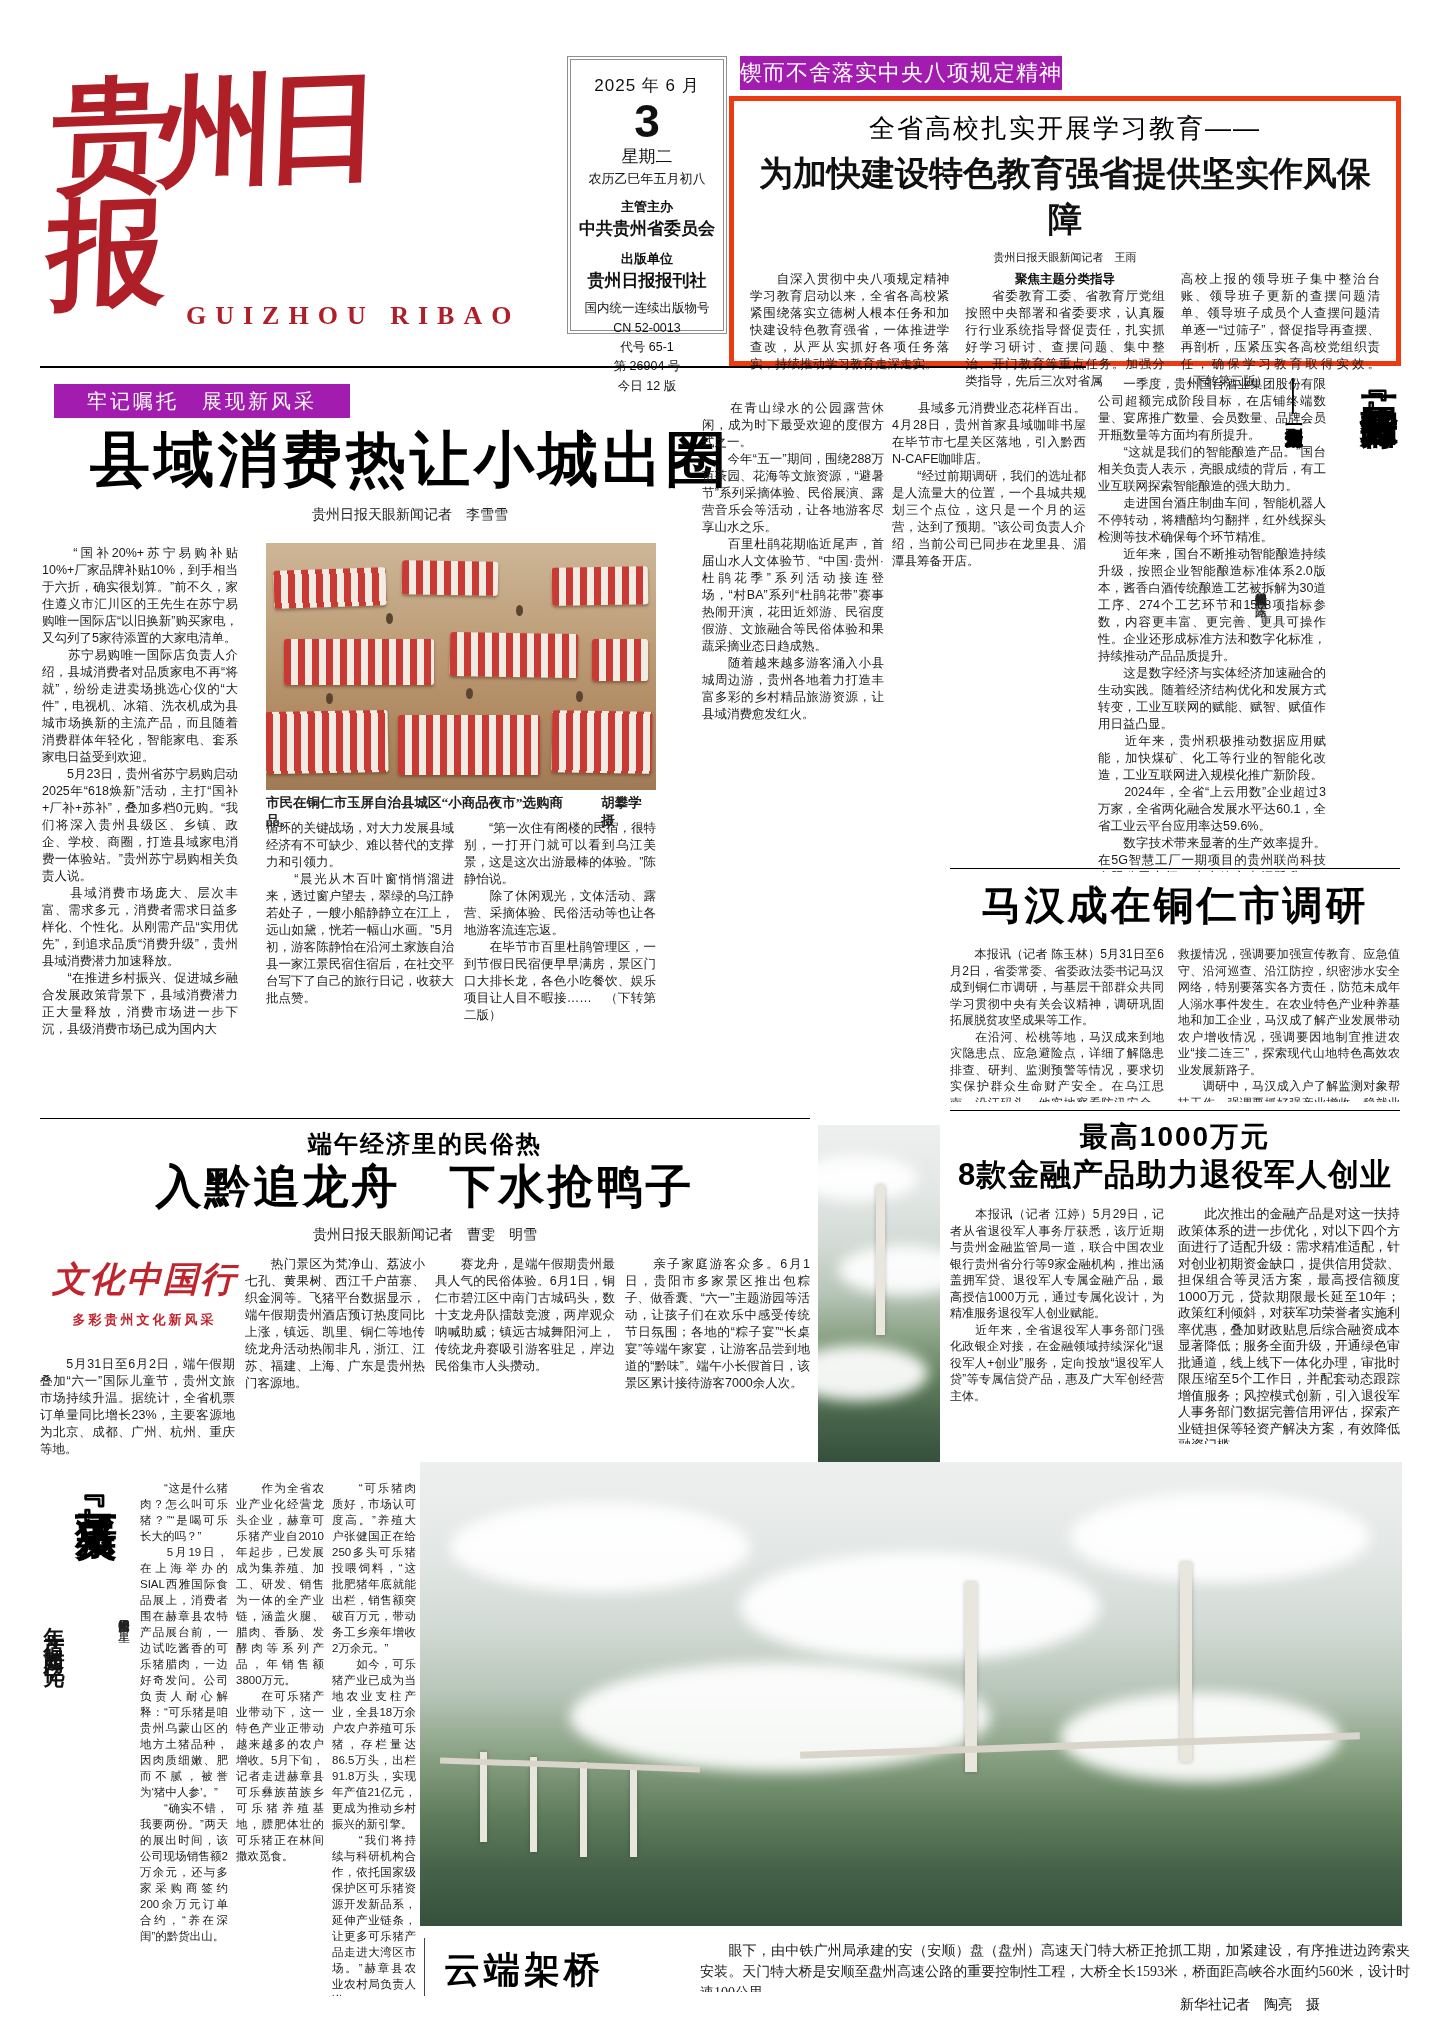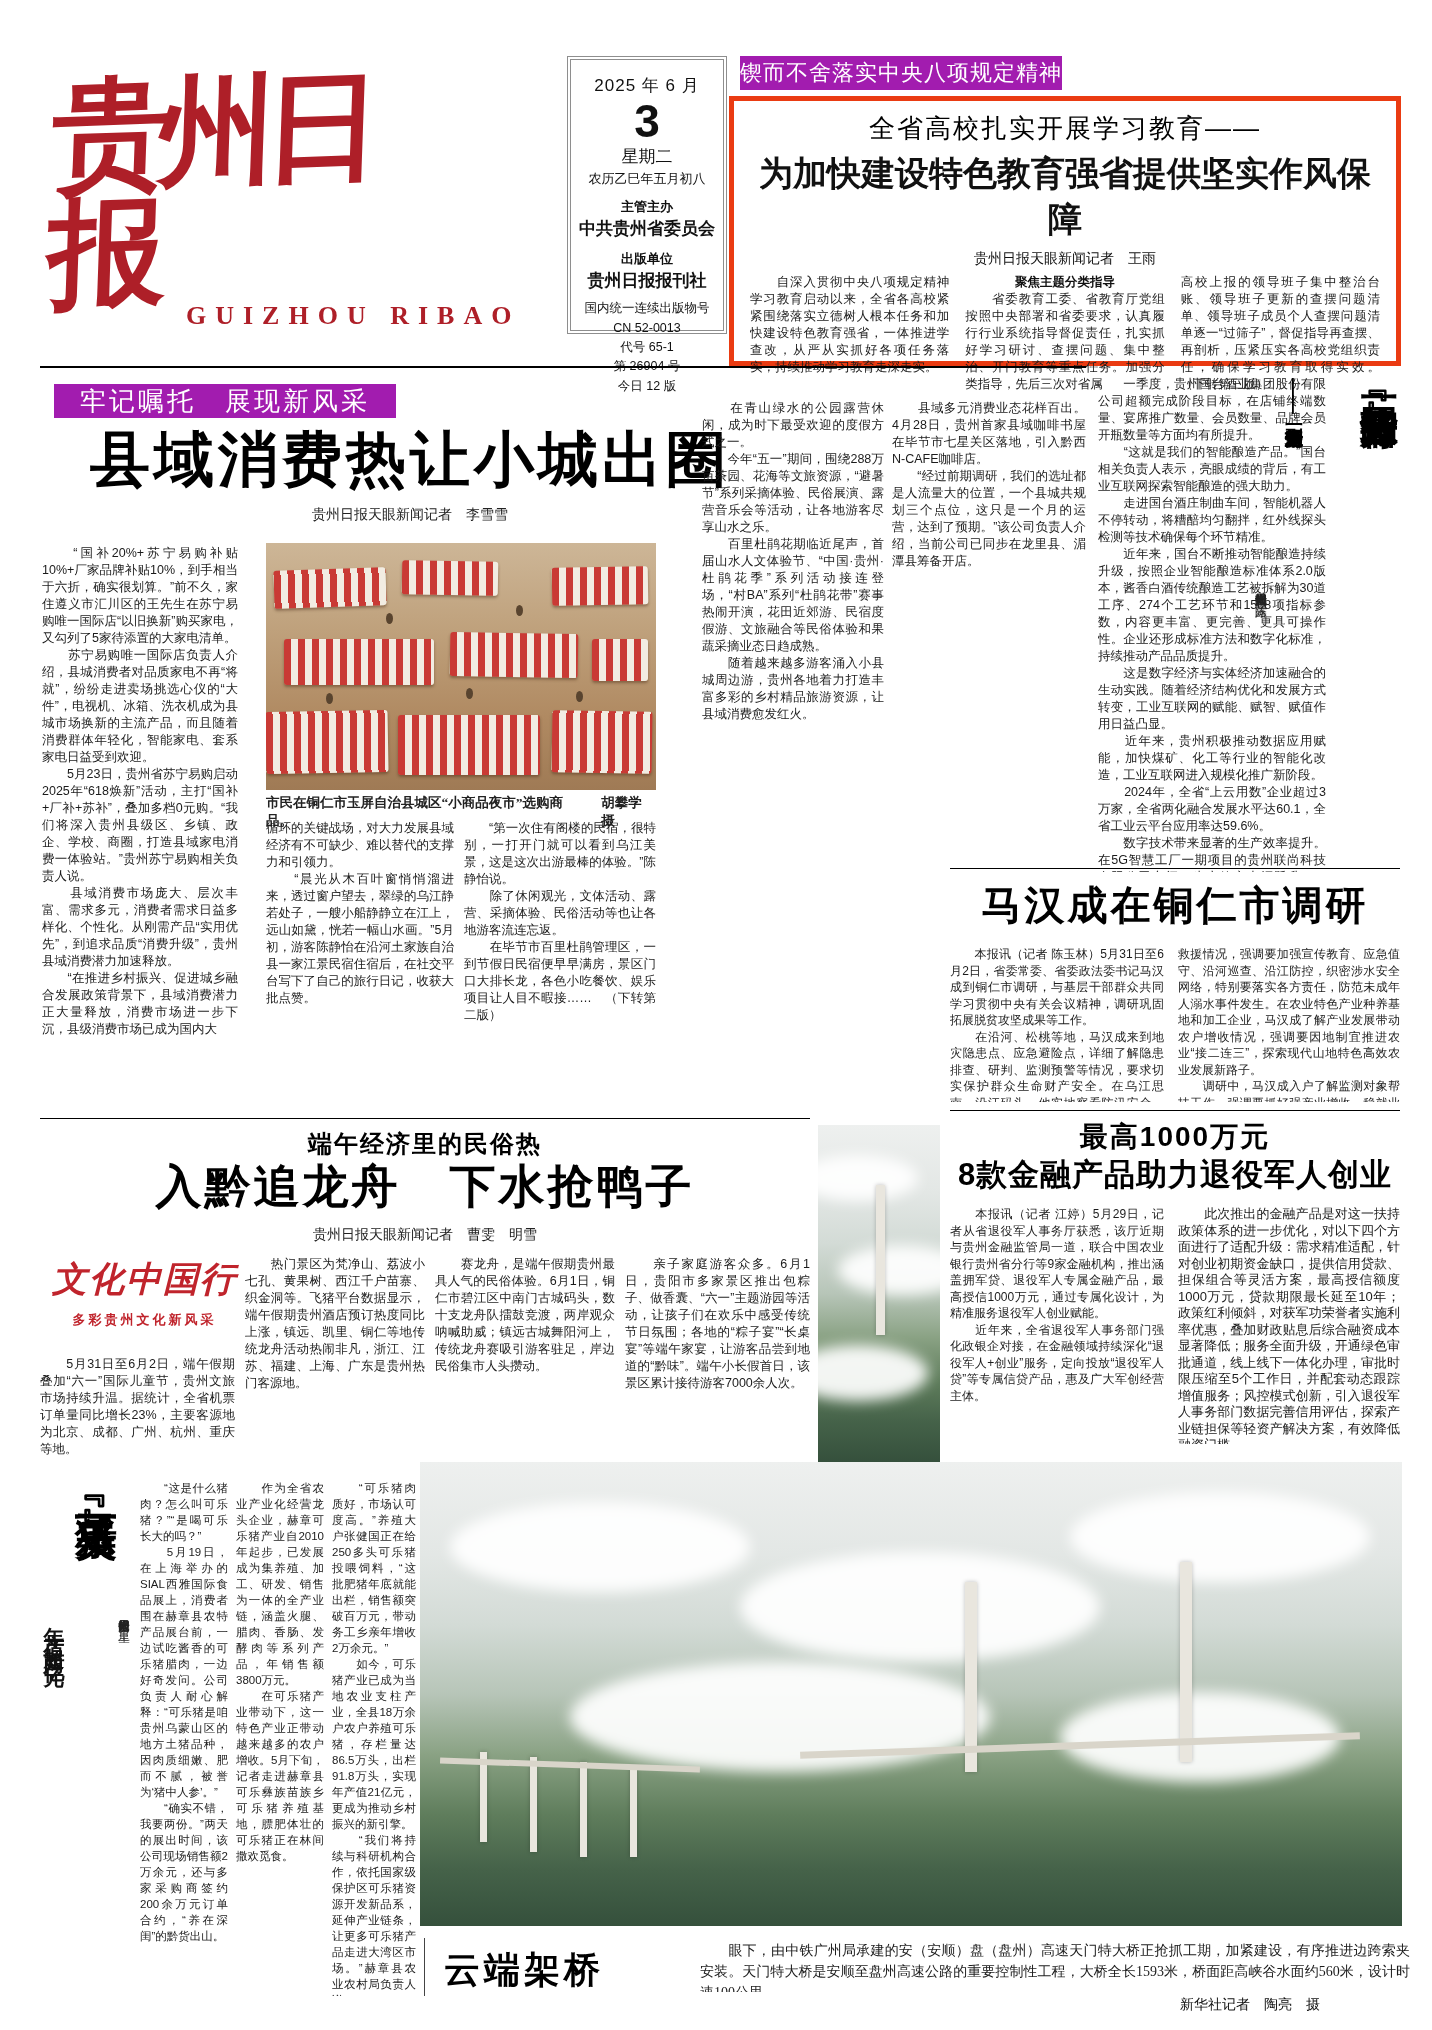--- a/index.html
+++ b/index.html
@@ -19,21 +19,21 @@
   .datebox .dy{font-size:17px;letter-spacing:1px}
   .datebox .dd{font-size:46px;font-weight:900;line-height:1.05}
   .datebox .dw{font-size:17px}
   .datebox .dl{font-size:13px;margin-top:2px}
   .datebox .lbl{font-size:13px;font-weight:bold;margin-top:10px}
   .datebox .org{font-size:17px;font-family:"Liberation Serif",serif;font-weight:bold;margin-top:1px}
   .datebox .sm{font-size:12.5px;margin-top:7px;line-height:1.55}
   .redbox{border:5px solid #ea3b12;background:#fff;padding:8px 16px 6px}
   .redbox .kick{text-align:center;font-size:26px;letter-spacing:2px;color:#000;margin-top:2px}
   .redbox .bhl{text-align:center;font-size:34px;font-weight:900;letter-spacing:0;margin-top:5px}
-  .redbox .bby{text-align:center;font-size:14px;margin:7px 0 6px;font-family:"Liberation Serif",serif}
+  .redbox .bby{text-align:center;font-size:11px;margin:7px 0 6px;font-family:"Liberation Serif",serif}
   .redbox .cols{display:flex;gap:16px;height:116px;overflow:hidden}
   .redbox .cols>div{flex:1}
   .subhead{font-weight:bold;text-align:center;font-size:12.5px;line-height:17px}
   .caption{font-family:"Liberation Serif",serif;font-size:13.5px;font-weight:bold;color:#222;display:flex;justify-content:center;gap:26px}
   .photo{overflow:hidden;position:absolute}
   .market{background:linear-gradient(180deg,#cdb697 0%,#bfa17c 35%,#b08a62 70%,#9f7a55 100%)}
   .stall{position:absolute;background:repeating-linear-gradient(90deg,#c93a35 0 7px,#f2ece2 7px 14px);border-radius:3px;box-shadow:0 2px 3px rgba(70,40,20,.45)}
   .dot{position:absolute;width:7px;height:11px;border-radius:50%;background:#59442f}
   .scene{background:linear-gradient(180deg,#eef0ef 0%,#e3e7e5 20%,#d3dbd6 35%,#b7c5b8 50%,#8aa284 63%,#5f7d5c 76%,#456249 88%,#35503c 100%)}
   .cloud{position:absolute;background:rgba(255,255,255,.92);border-radius:50%;filter:blur(7px)}
@@ -77,21 +77,21 @@
     <div>
       <div class="subhead">聚焦主题分类指导</div>
       <div class="bt">　　省委教育工委、省教育厅党组按照中央部署和省委要求，认真履行行业系统指导督促责任，扎实抓好学习研讨、查摆问题、集中整治、开门教育等重点任务。加强分类指导，先后三次对省属</div>
     </div>
     <div class="bt">高校上报的领导班子集中整治台账、领导班子更新的查摆问题清单、领导班子成员个人查摆问题清单逐一“过筛子”，督促指导再查摆、再剖析，压紧压实各高校党组织责任，确保学习教育取得实效。　（下转第三版）</div>
   </div>
 </div>
 
 <div class="abs rule" style="left:40px;top:366px;width:1046px;height:2px"></div>
 
-<div class="abs banner" style="left:54px;top:384px;width:342px;height:34px;font-size:26px;letter-spacing:3px">牢记嘱托　展现新风采</div>
+<div class="abs banner" style="left:54px;top:384px;width:296px;height:34px;font-size:20px;letter-spacing:3px">牢记嘱托　展现新风采</div>
 <div class="abs hl" style="left:60px;top:420px;width:700px;font-size:60px;letter-spacing:4px">县域消费热让小城出圈</div>
 <div class="abs byline" style="left:60px;top:506px;width:700px">贵州日报天眼新闻记者　李雪雪</div>
 
 <div class="abs bt" style="left:42px;top:545px;width:196px;height:570px">　　“国补20%+苏宁易购补贴10%+厂家品牌补贴10%，到手相当于六折，确实很划算。”前不久，家住遵义市汇川区的王先生在苏宁易购唯一国际店“以旧换新”购买家电，又勾列了5家待添置的大家电清单。
 　　苏宁易购唯一国际店负责人介绍，县城消费者对品质家电不再“将就”，纷纷走进卖场挑选心仪的“大件”，电视机、冰箱、洗衣机成为县城市场换新的主流产品，而且随着消费群体年轻化，智能家电、套系家电日益受到欢迎。
 　　5月23日，贵州省苏宁易购启动2025年“618焕新”活动，主打“国补+厂补+苏补”，叠加多档0元购。“我们将深入贵州县级区、乡镇、政企、学校、商圈，打造县域家电消费一体验站。”贵州苏宁易购相关负责人说。
 　　县域消费市场庞大、层次丰富、需求多元，消费者需求日益多样化、个性化。从刚需产品“实用优先”，到追求品质“消费升级”，贵州县域消费潜力加速释放。
 　　“在推进乡村振兴、促进城乡融合发展政策背景下，县域消费潜力正大量释放，消费市场进一步下沉，县级消费市场已成为国内大</div>
 
 <div class="photo market" style="left:266px;top:543px;width:390px;height:247px">

